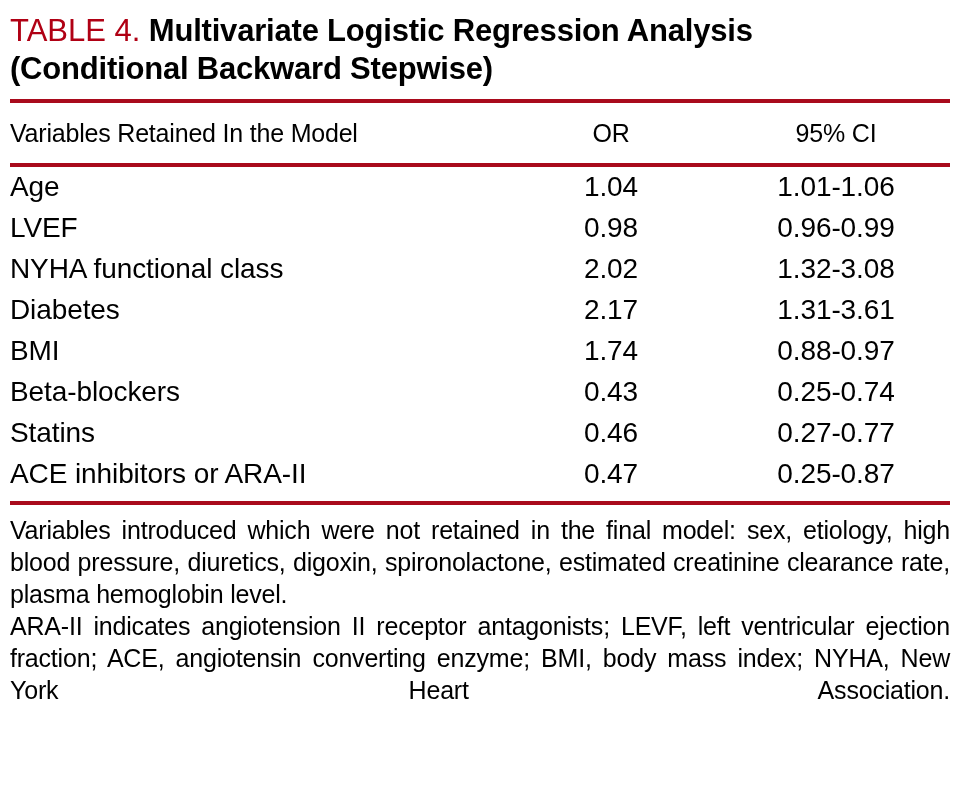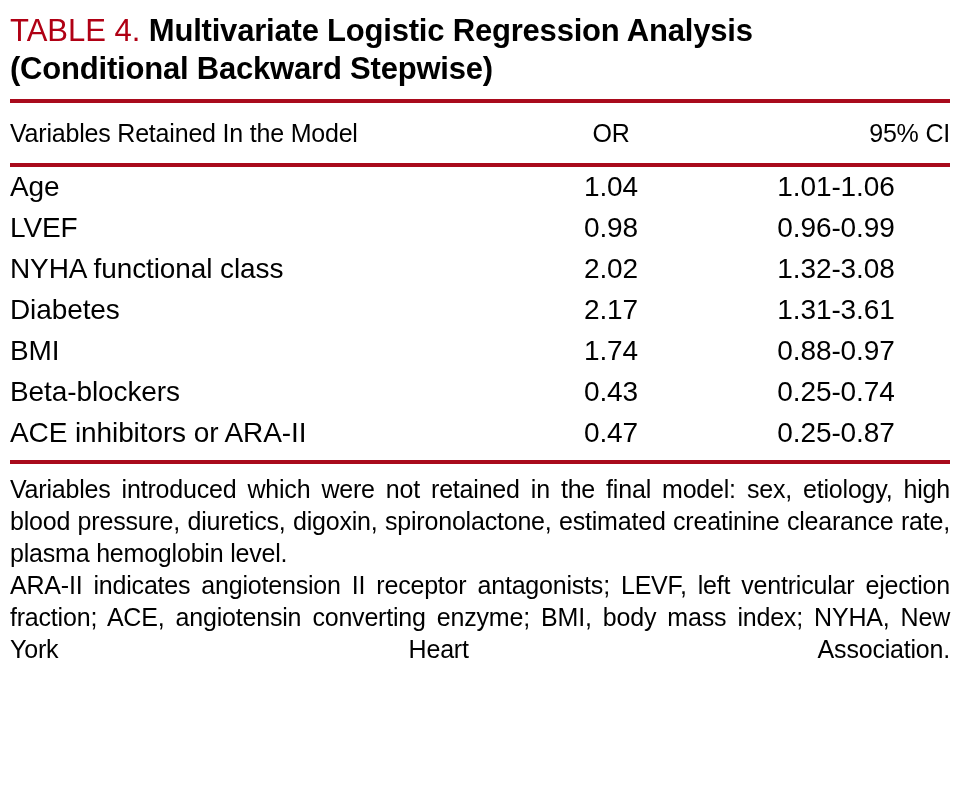--- a/index.html
+++ b/index.html
@@ -64,21 +64,21 @@
   table.data col.c-ci  { width: 228px; }
 
   table.data thead th {
     font-size: 25px;
     font-weight: normal;
     padding: 16px 0 15px 0;
     letter-spacing: -0.2px;
   }
   th.h-var { text-align: left; padding-left: 0px; }
   th.h-or  { }
-  th.h-ci  { text-align: right; }
+  th.h-ci  { text-align: center; }
 
   table.data tbody td {
     font-size: 28px;
     font-weight: normal;
     line-height: 34px;
     padding: 3px 0 4px 0;
     letter-spacing: -0.1px;
   }
   tbody tr:first-child td { }
   tbody tr:last-child  td { padding-bottom: 10px; }
@@ -164,20 +164,25 @@
         <td class="v-var">BMI</td>
         <td class="v-or">1.74</td>
         <td class="v-ci">0.88-0.97</td>
       </tr>
       <tr>
         <td class="v-var">Beta-blockers</td>
         <td class="v-or">0.43</td>
         <td class="v-ci">0.25-0.74</td>
       </tr>
       <tr>
+        <td class="v-var">Statins</td>
+        <td class="v-or">0.46</td>
+        <td class="v-ci">0.27-0.77</td>
+      </tr>
+      <tr>
         <td class="v-var">ACE inhibitors or ARA-II</td>
         <td class="v-or">0.47</td>
         <td class="v-ci">0.25-0.87</td>
       </tr>
     </tbody>
   </table>
 
   <div class="rule rule-bottom"></div>
 
   <div class="footnotes">

